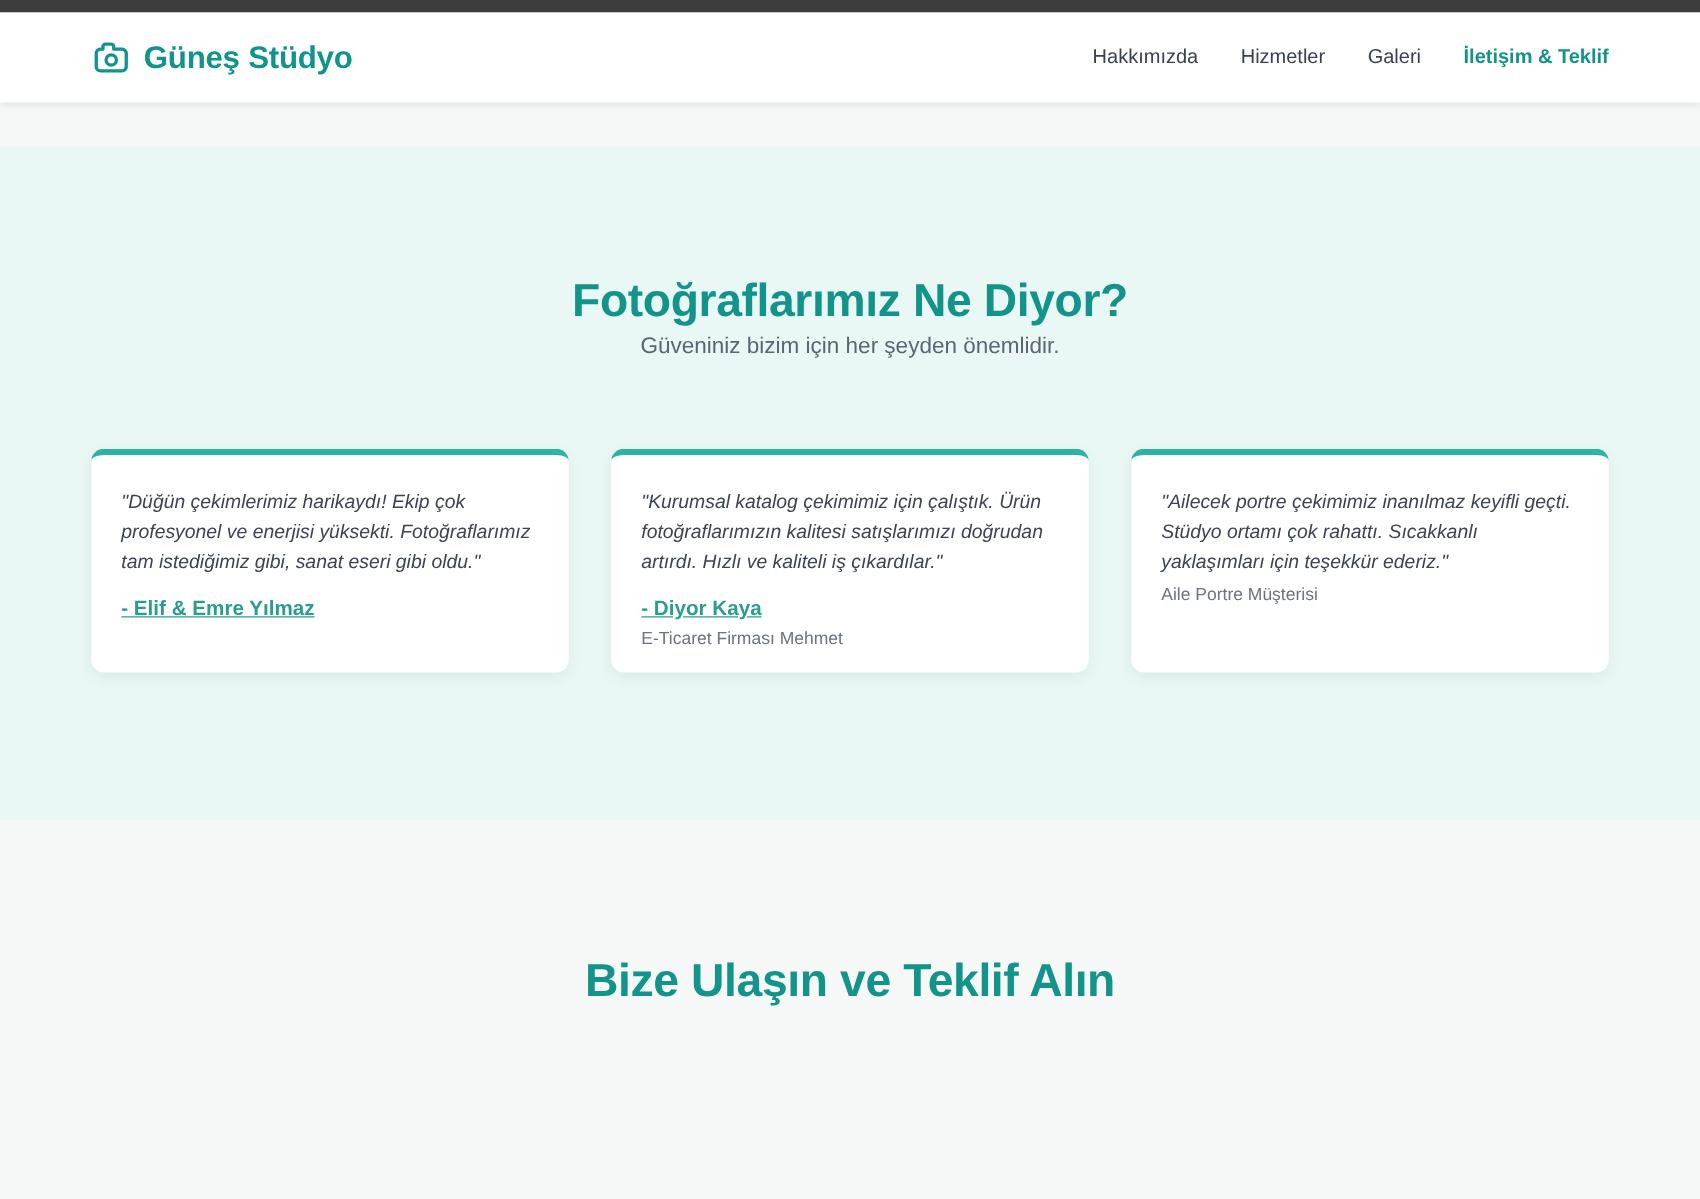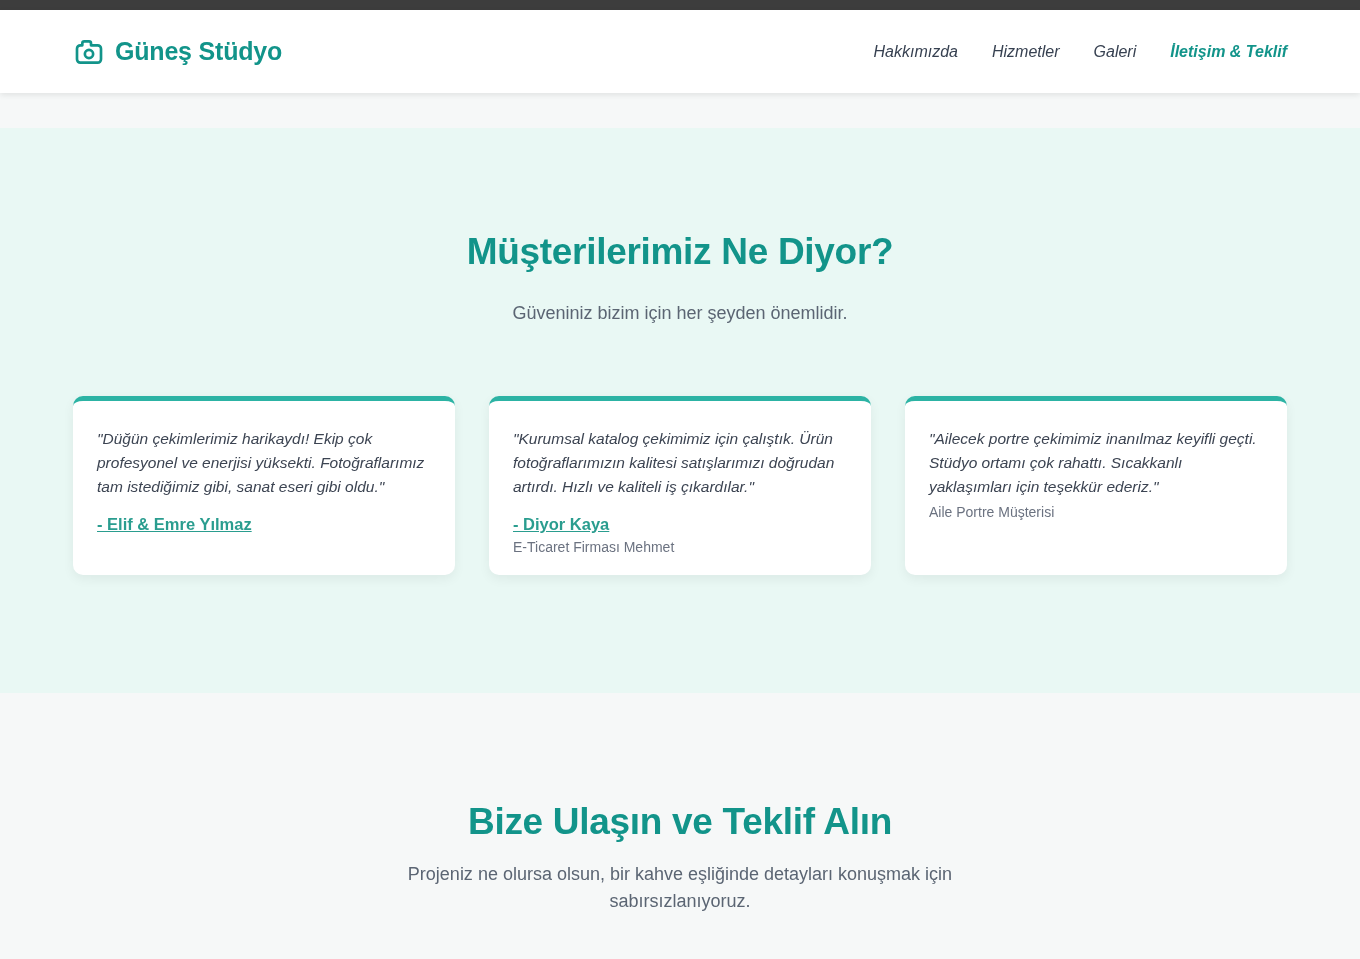--- a/index.html
+++ b/index.html
@@ -10,21 +10,21 @@
     font-family: "Liberation Sans", sans-serif;
     color: #374151;
   }
   
   .topbar {
     width: 100%; height: 10px;
     background: #3d3d3d;
   }
   
   .site-header {
-    height: 83px;
+    height: 72px;
     background: #ffffff;
     box-shadow: 0 2px 6px rgba(0,0,0,0.09);
     position: relative;
     z-index: 5;
   }
   .header-inner {
     max-width: 1214px;
     margin: 0 auto;
     height: 100%;
     display: flex;
@@ -47,21 +47,20 @@
   .nav {
     display: flex;
     align-items: center;
     gap: 34px;
   }
   .nav-link {
     font-size: 16px;
     color: #374151;
     text-decoration: none;
     cursor: pointer;
-    font-style: italic;
   }
   .nav-link.active {
     color: #12948a;
     font-weight: 700;
   }
   
   .testimonials {
     margin-top: 35px;
     background: #e9f8f4;
     padding: 103px 0 118px 0;
@@ -70,21 +69,21 @@
     text-align: center;
     font-size: 37px;
     font-weight: 700;
     color: #12948a;
     letter-spacing: -0.3px;
   }
   .section-subtitle {
     text-align: center;
     font-size: 18px;
     color: #5b6573;
-    margin-top: 30px;
+    margin-top: 4px;
   }
   .cards {
     max-width: 1214px;
     margin: 72px auto 0 auto;
     display: grid;
     grid-template-columns: repeat(3, 1fr);
     gap: 34px;
   }
   .card {
     background: #ffffff;
@@ -142,21 +141,21 @@
     <nav class="nav">
       <a class="nav-link">Hakkımızda</a>
       <a class="nav-link">Hizmetler</a>
       <a class="nav-link">Galeri</a>
       <a class="nav-link active">İletişim &amp; Teklif</a>
     </nav>
   </div>
 </header>
 
 <section class="testimonials">
-  <h2 class="section-title">Müşterilerimiz Ne Diyor?</h2>
+  <h2 class="section-title">Fotoğraflarımız Ne Diyor?</h2>
   <p class="section-subtitle">Güveniniz bizim için her şeyden önemlidir.</p>
 
   <div class="cards">
     <div class="card">
       <p class="card-quote">"Düğün çekimlerimiz harikaydı! Ekip çok profesyonel ve enerjisi yüksekti. Fotoğraflarımız tam istediğimiz gibi, sanat eseri gibi oldu."</p>
       <div class="card-name">- Elif &amp; Emre Yılmaz</div>
     </div>
     <div class="card">
       <p class="card-quote">"Kurumsal katalog çekimimiz için çalıştık. Ürün fotoğraflarımızın kalitesi satışlarımızı doğrudan artırdı. Hızlı ve kaliteli iş çıkardılar."</p>
       <div class="card-name">- Diyor Kaya</div>
@@ -164,14 +163,13 @@
     </div>
     <div class="card">
       <p class="card-quote">"Ailecek portre çekimimiz inanılmaz keyifli geçti. Stüdyo ortamı çok rahattı. Sıcakkanlı yaklaşımları için teşekkür ederiz."</p>
       <div class="card-role">Aile Portre Müşterisi</div>
     </div>
   </div>
 </section>
 
 <section class="contact">
   <h2 class="section-title">Bize Ulaşın ve Teklif Alın</h2>
-  <p class="section-subtitle">Projeniz ne olursa olsun, bir kahve eşliğinde detayları konuşmak için sabırsızlanıyoruz.</p>
 </section>
 
 </body></html>

